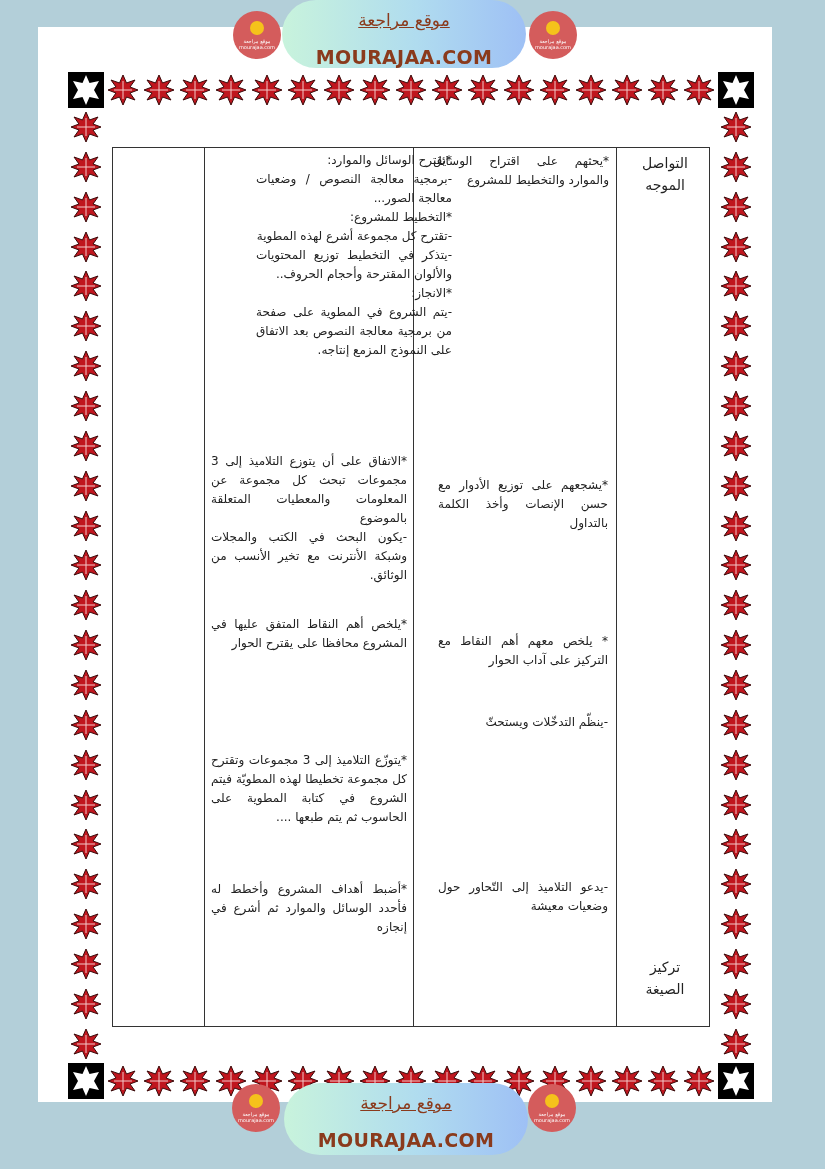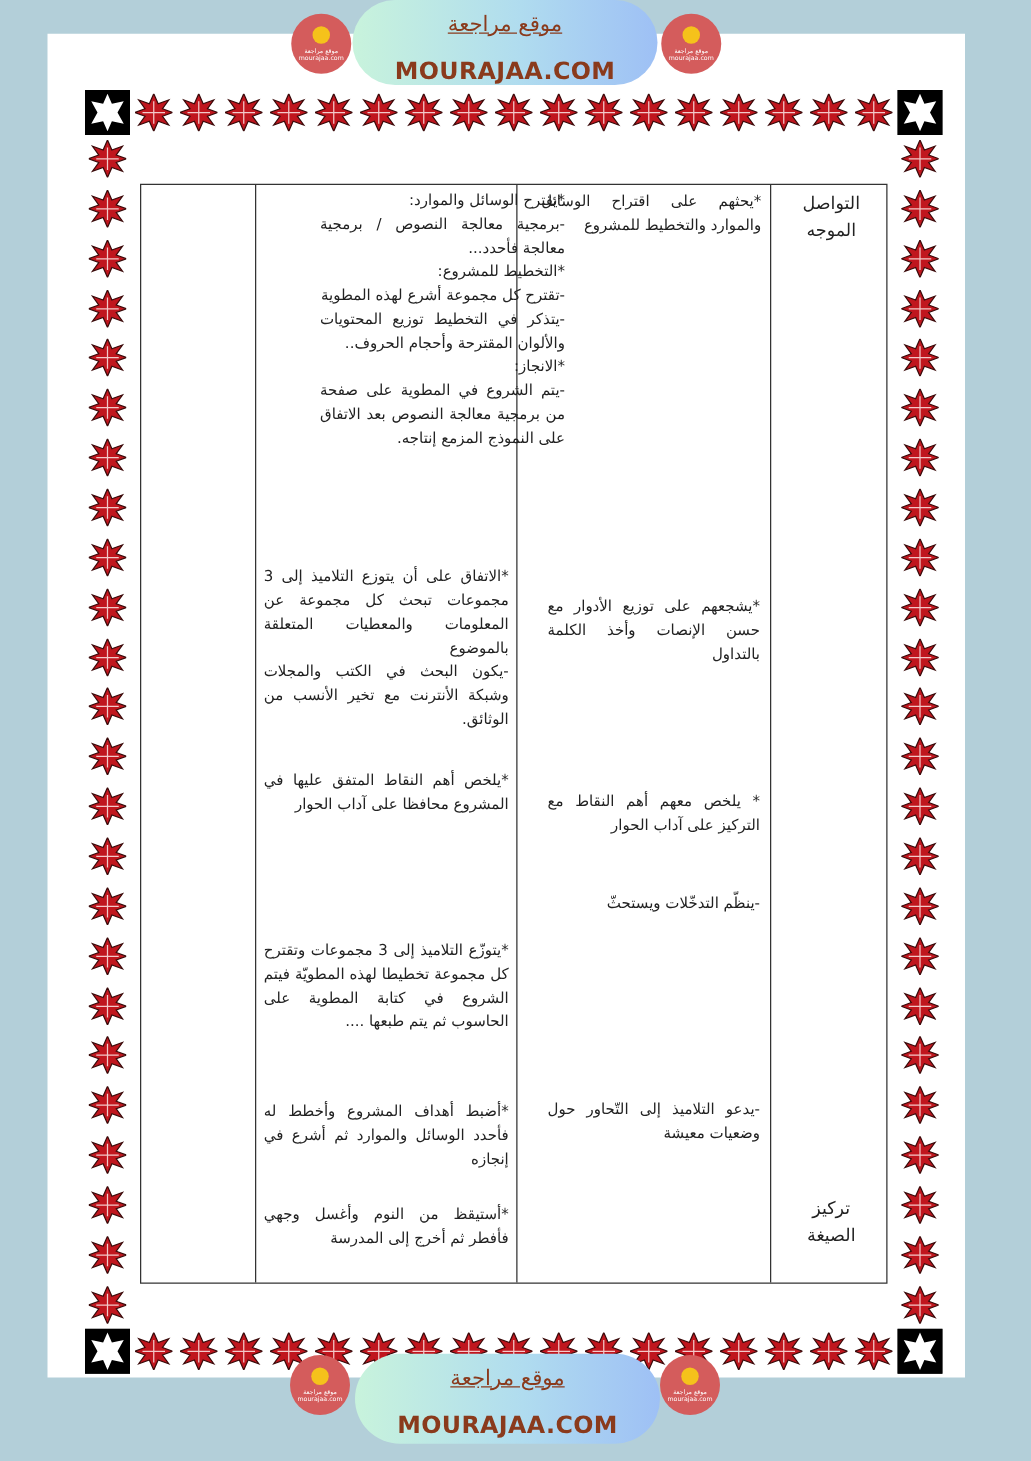--- a/index.html
+++ b/index.html
@@ -397,42 +397,39 @@
   <div class="stage" style="left:526px; width:52px; top:808px;">تركيز الصيغة</div>
 
   <div class="cell-text" style="left:320px; width:176px; top:4px;">*يحثهم على اقتراح الوسائل والموارد والتخطيط للمشروع</div>
   <div class="cell-text" style="left:325px; width:170px; top:328px;">*يشجعهم على توزيع الأدوار مع حسن الإنصات وأخذ الكلمة بالتداول</div>
   <div class="cell-text" style="left:325px; width:170px; top:484px;">* يلخص معهم أهم النقاط مع التركيز على آداب الحوار</div>
   <div class="cell-text" style="left:325px; width:170px; top:565px;">-ينظّم التدخّلات ويستحثّ</div>
   <div class="cell-text" style="left:325px; width:170px; top:730px;">-يدعو التلاميذ إلى التّحاور حول وضعيات معيشة</div>
 
   <div class="cell-text" style="left:98px; width:196px; top:3px;margin-left:45px;">
     <div>*يقترح الوسائل والموارد:</div>
-    <div>-برمجية معالجة النصوص / برمجية معالجة فأحدد...</div>
+    <div>-برمجية معالجة النصوص / وضعيات معالجة الصور...</div>
     <div>*التخطيط للمشروع:</div>
     <div>-تقترح كل مجموعة أشرع لهذه المطوية</div>
     <div>-يتذكر في التخطيط توزيع المحتويات والألوان المقترحة وأحجام الحروف..</div>
     <div>*الانجاز:</div>
     <div>-يتم الشروع في المطوية على صفحة من برمجية معالجة النصوص بعد الاتفاق على النموذج المزمع إنتاجه.</div>
   </div>
   <div class="cell-text" style="left:98px; width:196px; top:304px;">
     <div>*الاتفاق على أن يتوزع التلاميذ إلى 3 مجموعات تبحث كل مجموعة عن المعلومات والمعطيات المتعلقة بالموضوع</div>
     <div>-يكون البحث في الكتب والمجلات وشبكة الأنترنت مع تخير الأنسب من الوثائق.</div>
   </div>
   <div class="cell-text" style="left:98px; width:196px; top:467px;">
-    <div>*يلخص أهم النقاط المتفق عليها في المشروع محافظا على آداب الحوار</div>
+    <div>*يلخص أهم النقاط المتفق عليها في المشروع محافظا على يقترح الحوار</div>
   </div>
   <div class="cell-text" style="left:98px; width:196px; top:603px;">
     <div>*يتوزّع التلاميذ إلى 3 مجموعات وتقترح كل مجموعة تخطيطا لهذه المطويّة فيتم الشروع في كتابة المطوية على الحاسوب ثم يتم طبعها ....</div>
   </div>
   <div class="cell-text" style="left:98px; width:196px; top:732px;">
     <div>*أضبط أهداف المشروع وأخطط له فأحدد الوسائل والموارد ثم أشرع في إنجازه</div>
-  </div>
-  <div class="cell-text" style="left:98px; width:196px; top:814px;">
-    <div>*أستيقظ من النوم وأغسل وجهي فأفطر ثم أخرج إلى المدرسة</div>
   </div>
 </div>
 
 <div class="logo" style="left:232px; top:1084px;">
   <span class="dot"></span>
   <span class="txt">موقع مراجعة mourajaa.com</span>
 </div>
 <div class="banner bottom">
   <span class="ar">موقع مراجعة</span>
   <span class="en">MOURAJAA.COM</span>

